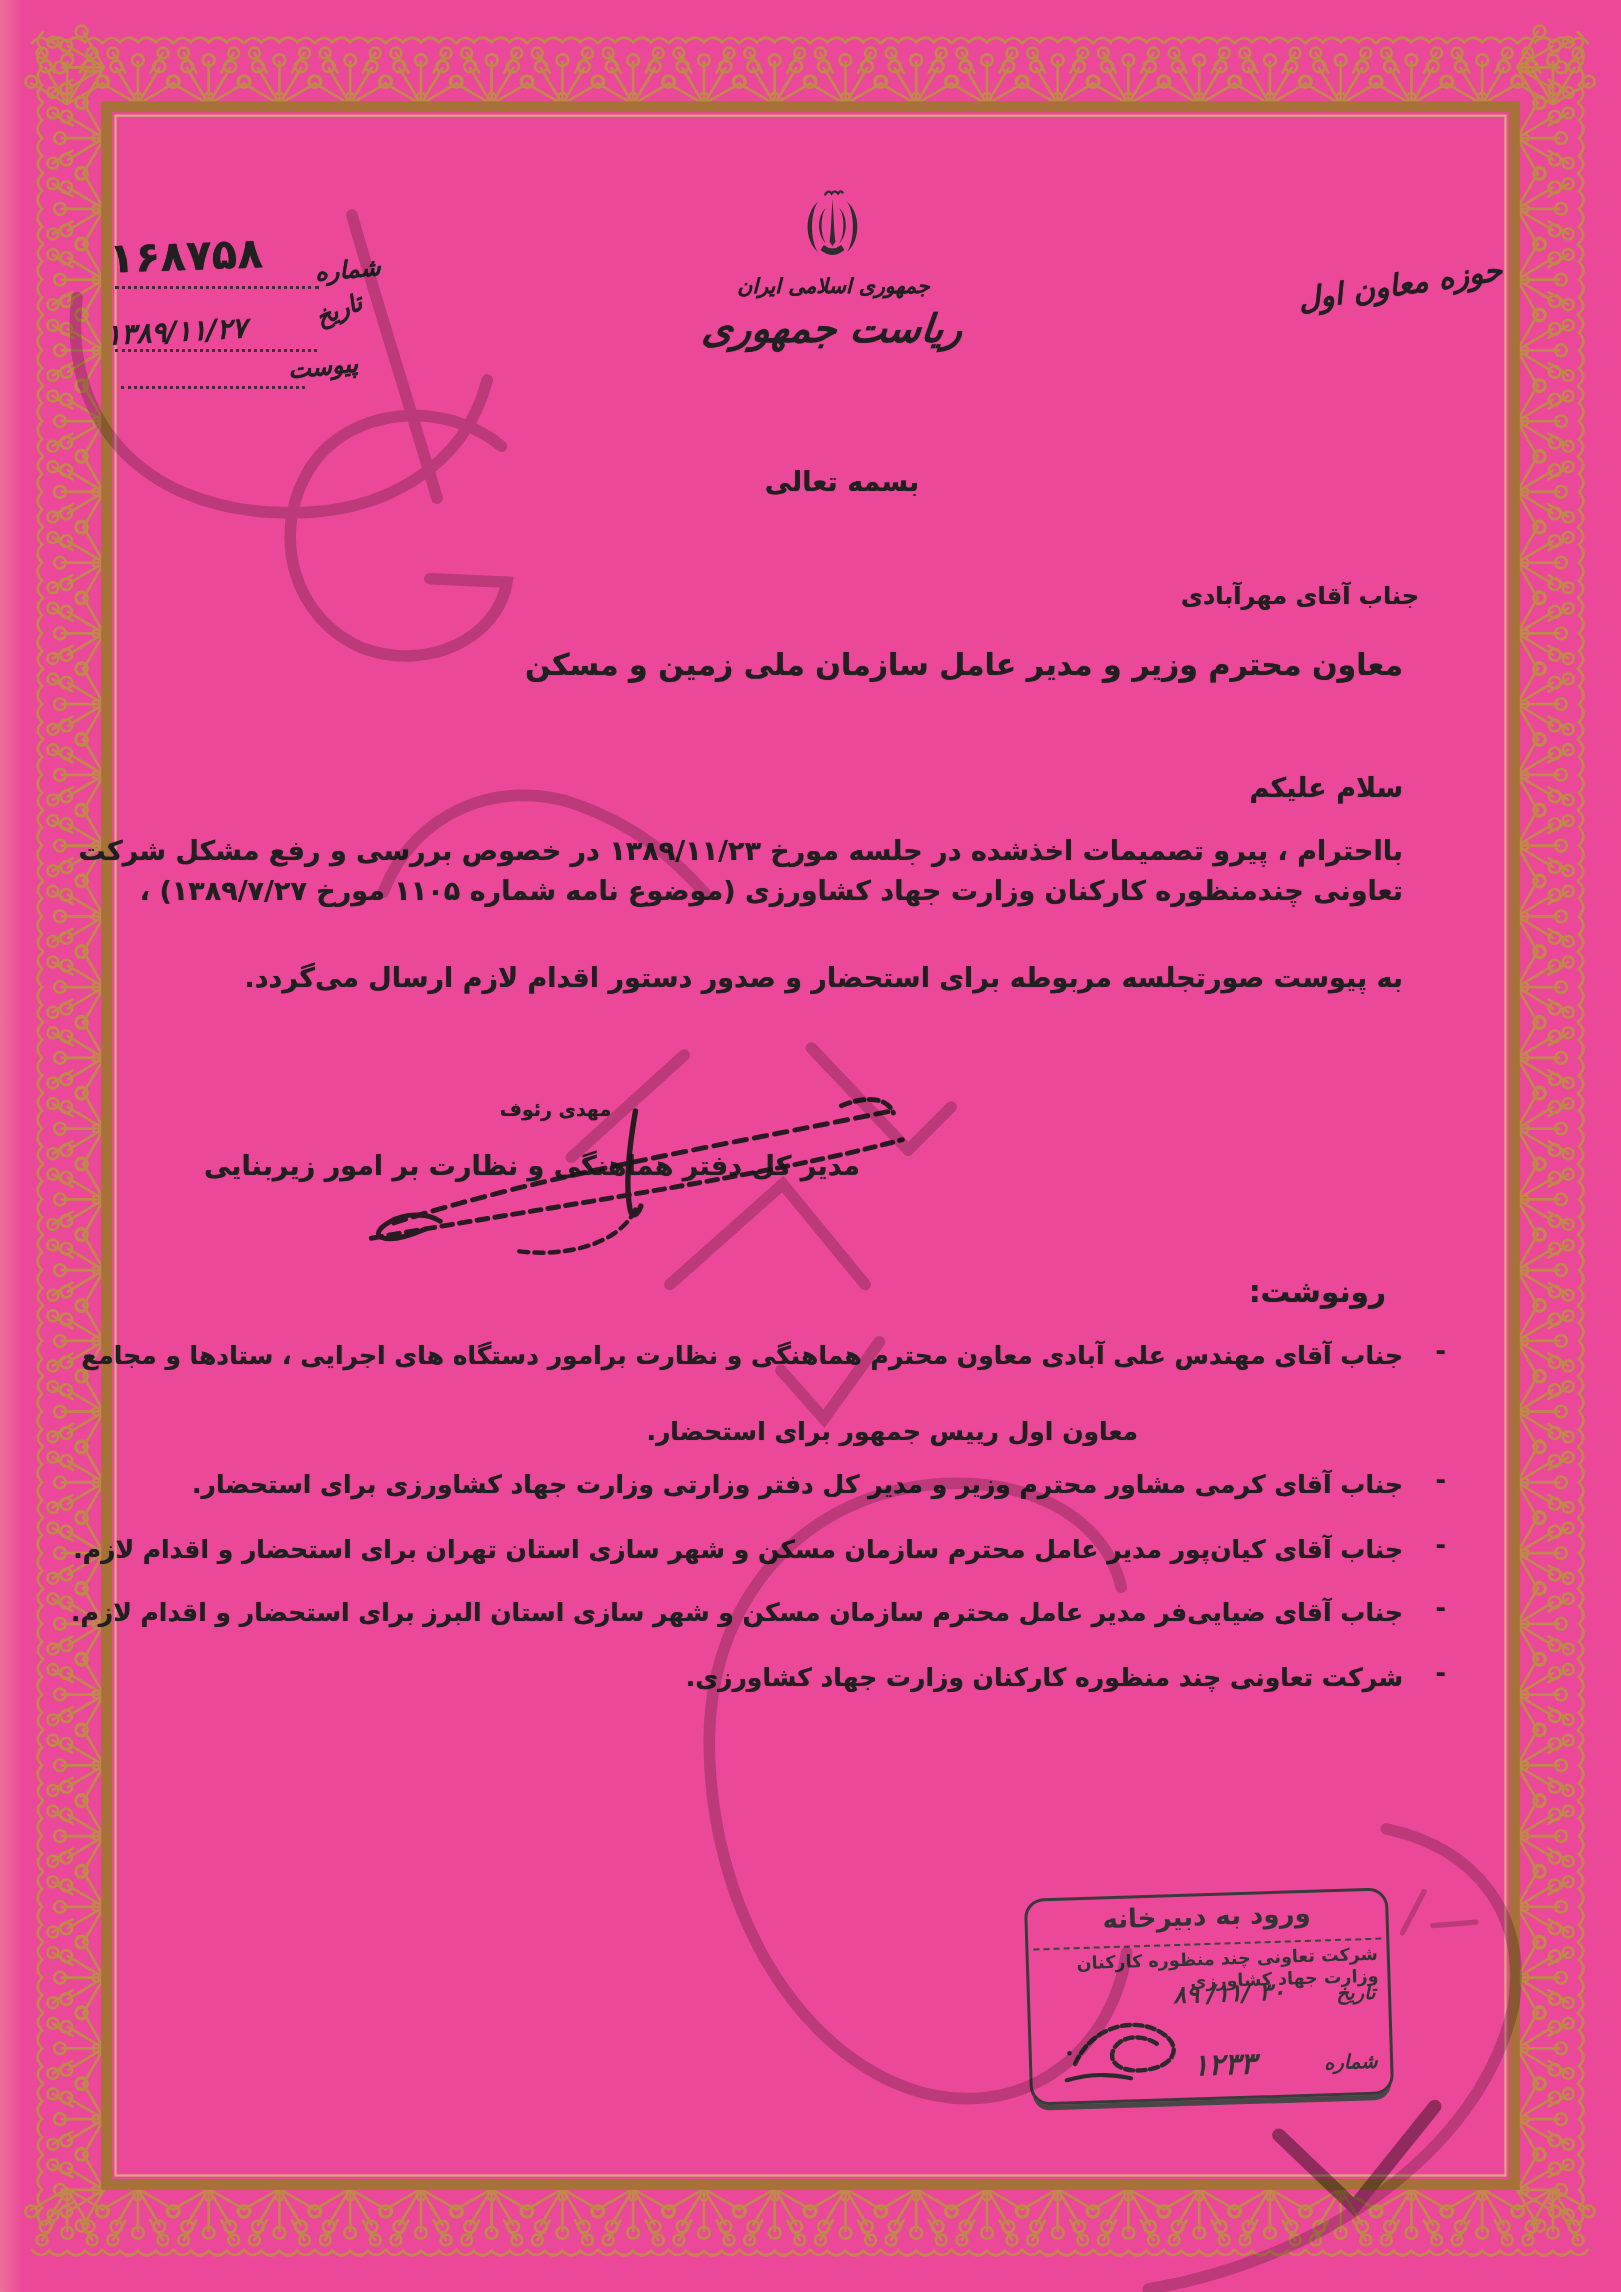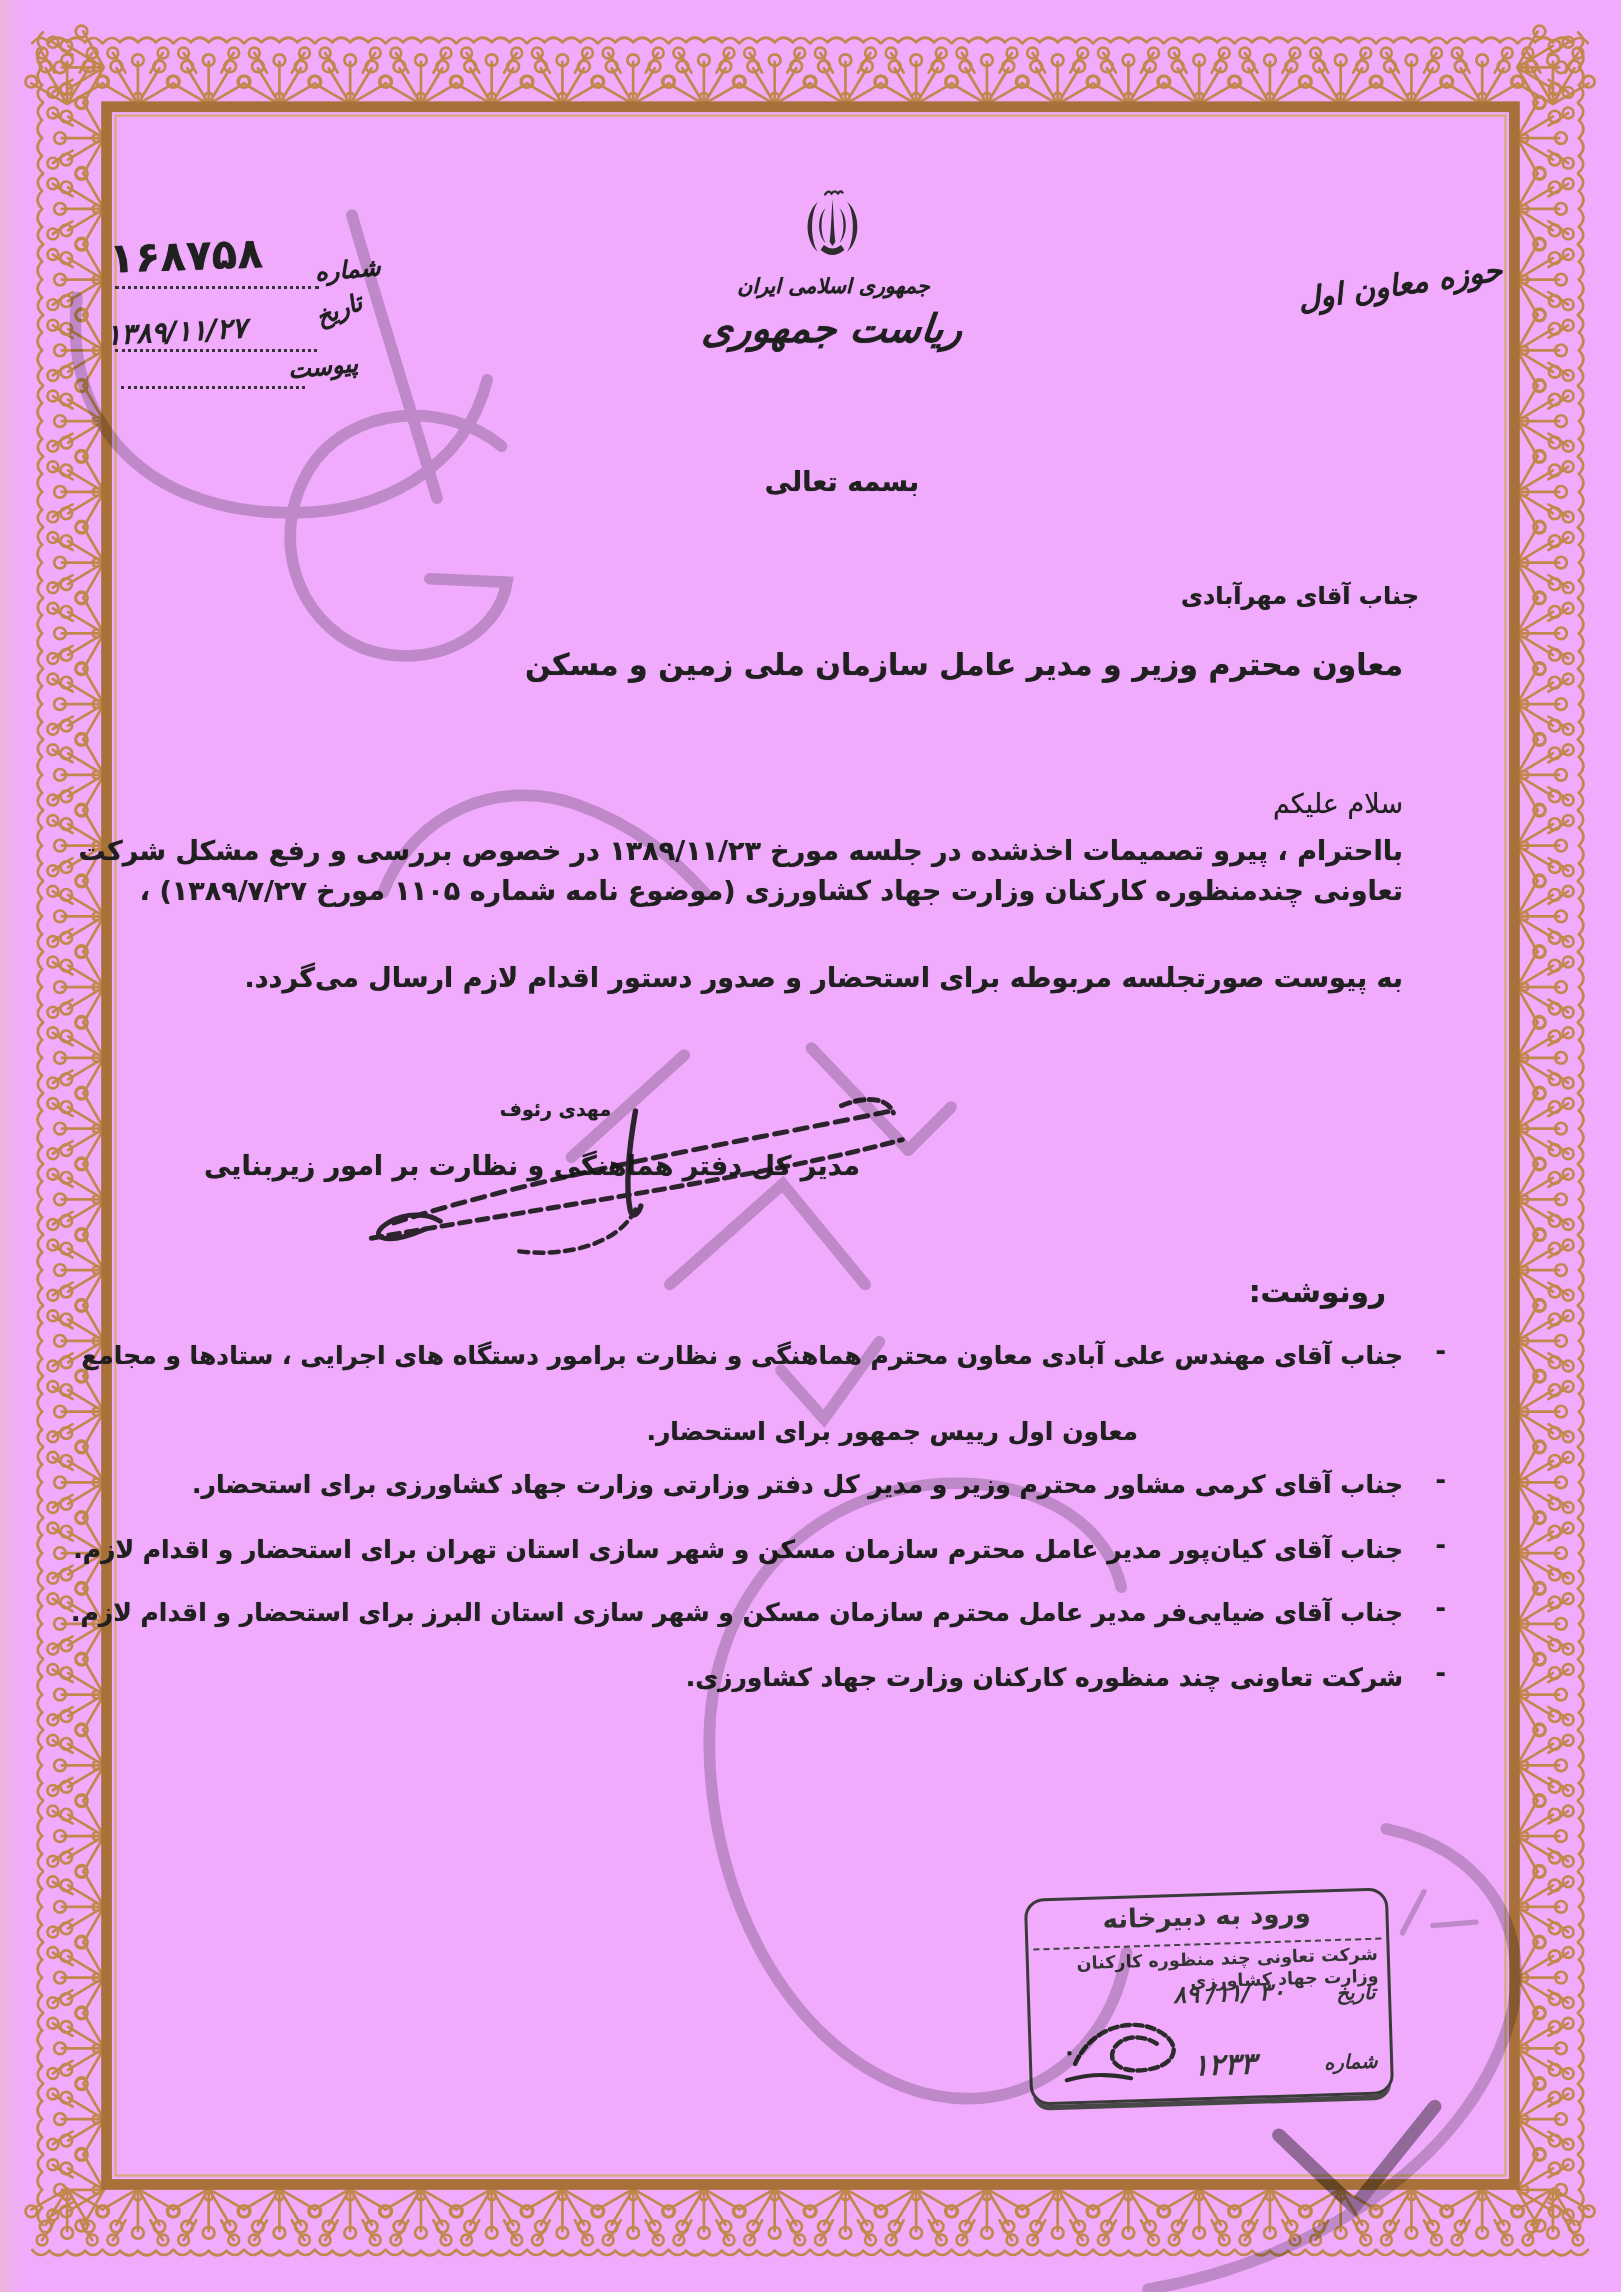--- a/index.html
+++ b/index.html
@@ -1,16 +1,16 @@
 <!DOCTYPE html>
 <html lang="fa" style="font-size:14.3px"><head>
 <meta charset="utf-8">
 <style>
   html,body{margin:0;padding:0;background:#ffffff}
-  .page{position:relative;width:1621px;height:2293px;background:#f0abfc;overflow:hidden;
+  .page{position:relative;width:1621px;height:2293px;background:#ec4899;overflow:hidden;
         font-family:"DejaVu Sans",sans-serif;color:#1f1f1f;direction:rtl}
   .page::before{content:'';position:absolute;left:0;top:0;bottom:0;width:23px;
         background:linear-gradient(90deg,rgba(235,203,150,.30),rgba(255,255,255,0));pointer-events:none}
   .abs{position:absolute}
   svg.full{position:absolute;left:0;top:0;pointer-events:none}
   .ink{color:#202020;text-shadow:0 0 0.7px rgba(25,25,25,.65)}
   .b{font-weight:bold}
   .hw{font-style:italic;font-weight:bold}
   .center{text-align:center}
   .nowrap{white-space:nowrap}
@@ -190,21 +190,21 @@
   <div class="dots" style="left:115px;top:319px;width:202px;height:30px"></div>
   <div class="abs ink hw" style="left:315px;top:296px;font-size:24px;transform:rotate(-22deg)">تاریخ</div>
   <div class="abs ink hw" style="left:288px;top:353px;font-size:24px;transform:rotate(-6deg)">پیوست</div>
   <div class="dots" style="left:121px;top:356px;width:184px;height:30px"></div>
 
   <div class="abs ink center b" style="left:759px;top:466px;width:166px;font-size:27px">بسمه تعالی</div>
 
   <div class="abs ink b nowrap" style="right:202px;top:582px;font-size:24px">جناب آقای مهرآبادی</div>
   <div class="abs ink b nowrap" style="right:218px;top:647px;font-size:30px">معاون محترم وزیر و مدیر عامل سازمان ملی زمین و مسکن</div>
 
-  <div class="abs ink nowrap" style="right:218px;top:788px;font-size:27px;font-weight:400">سلام علیکم</div>
+  <div class="abs ink nowrap" style="right:218px;top:772px;font-size:27px;font-weight:700">سلام علیکم</div>
   <div class="bodyline ink" style="top:835px">بااحترام ، پیرو تصمیمات اخذشده در جلسه مورخ ۱۳۸۹/۱۱/۲۳ در خصوص بررسی و رفع مشکل شرکت</div>
   <div class="bodyline ink" style="top:875px">تعاونی چندمنظوره کارکنان وزارت جهاد کشاورزی (موضوع نامه شماره ۱۱۰۵ مورخ ۱۳۸۹/۷/۲۷) ،</div>
   <div class="bodyline ink" style="top:962px">به پیوست صورتجلسه مربوطه برای استحضار و صدور دستور اقدام لازم ارسال می‌گردد.</div>
 
   <div class="abs ink center b nowrap" style="left:475px;top:1098px;width:161px;font-size:19px">مهدی رئوف</div>
   <div class="abs ink center b nowrap" style="left:287px;top:1150px;width:573px;font-size:27px">مدیر کل دفتر هماهنگی و نظارت بر امور زیربنایی</div>
   <svg class="abs" style="left:340px;top:1075px" width="582" height="193" viewBox="0 0 650 215">
     <g fill="none" stroke="#161616" stroke-linecap="round" opacity=".9">
       <path d="M330,40 C323,80 318,120 324,150 C326,160 333,156 336,146" stroke-width="6"></path>
       <path d="M60,165 C230,110 430,78 615,40" stroke-width="5.5" stroke-dasharray="14 9"></path>

